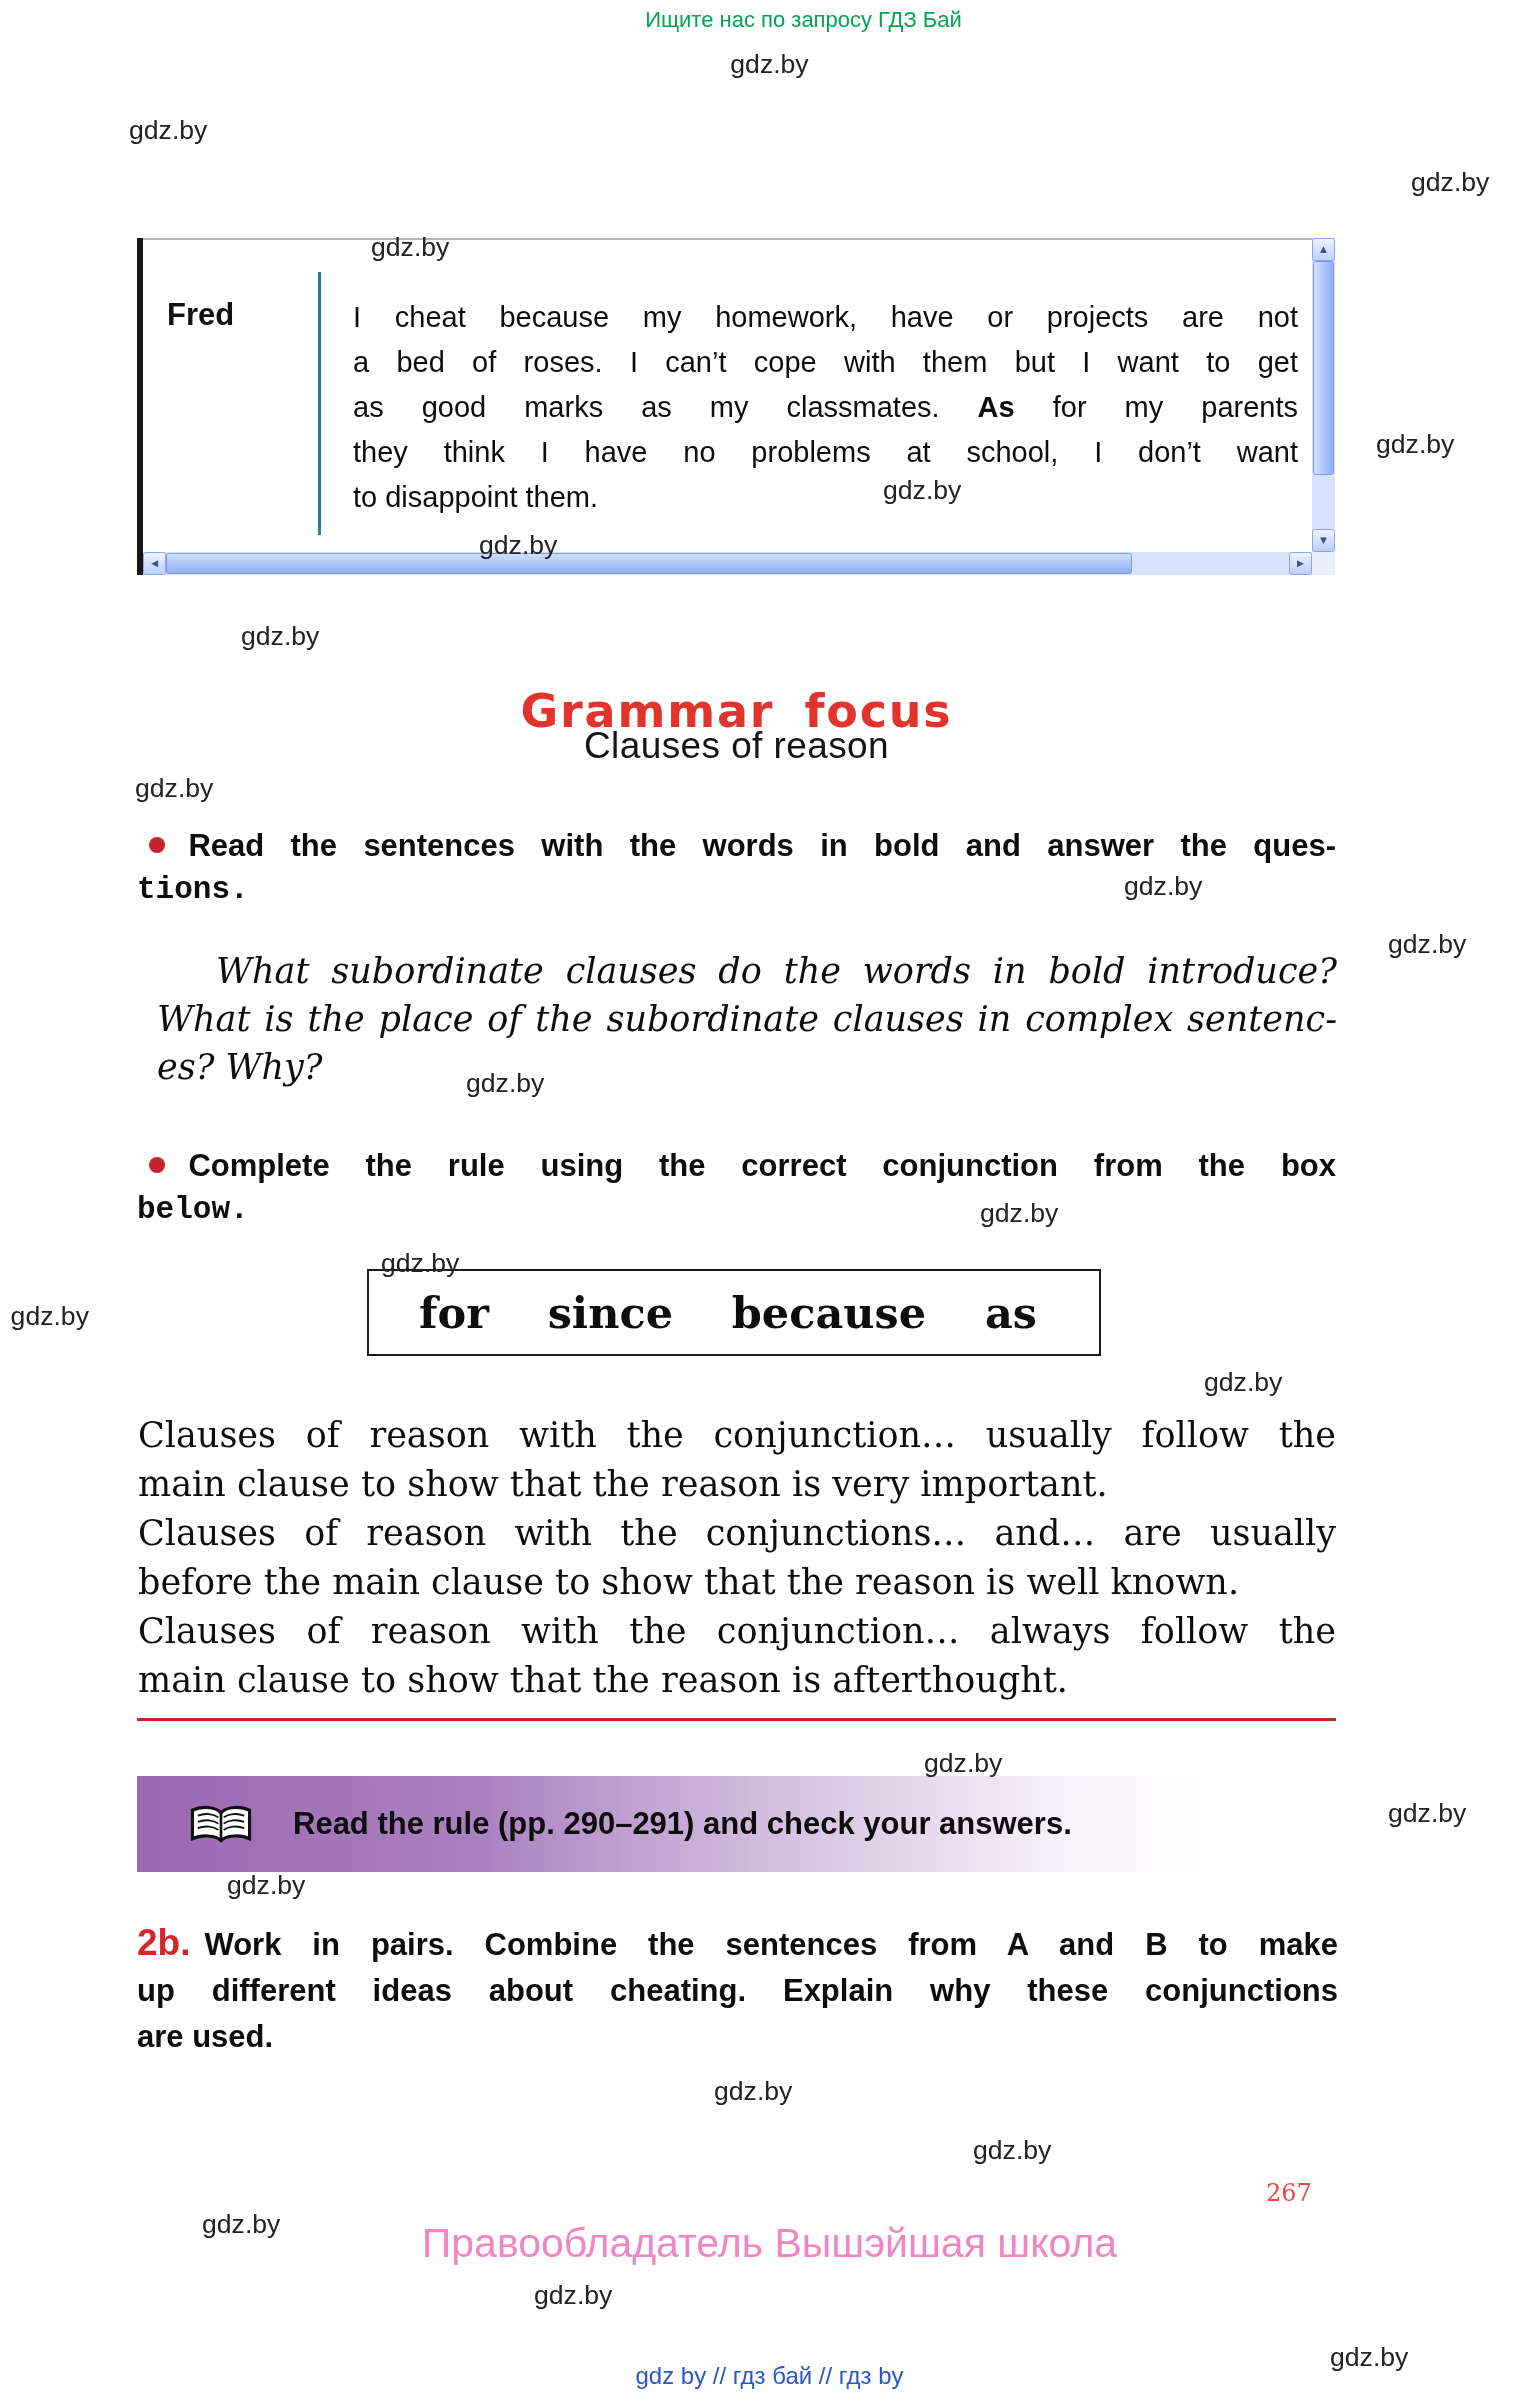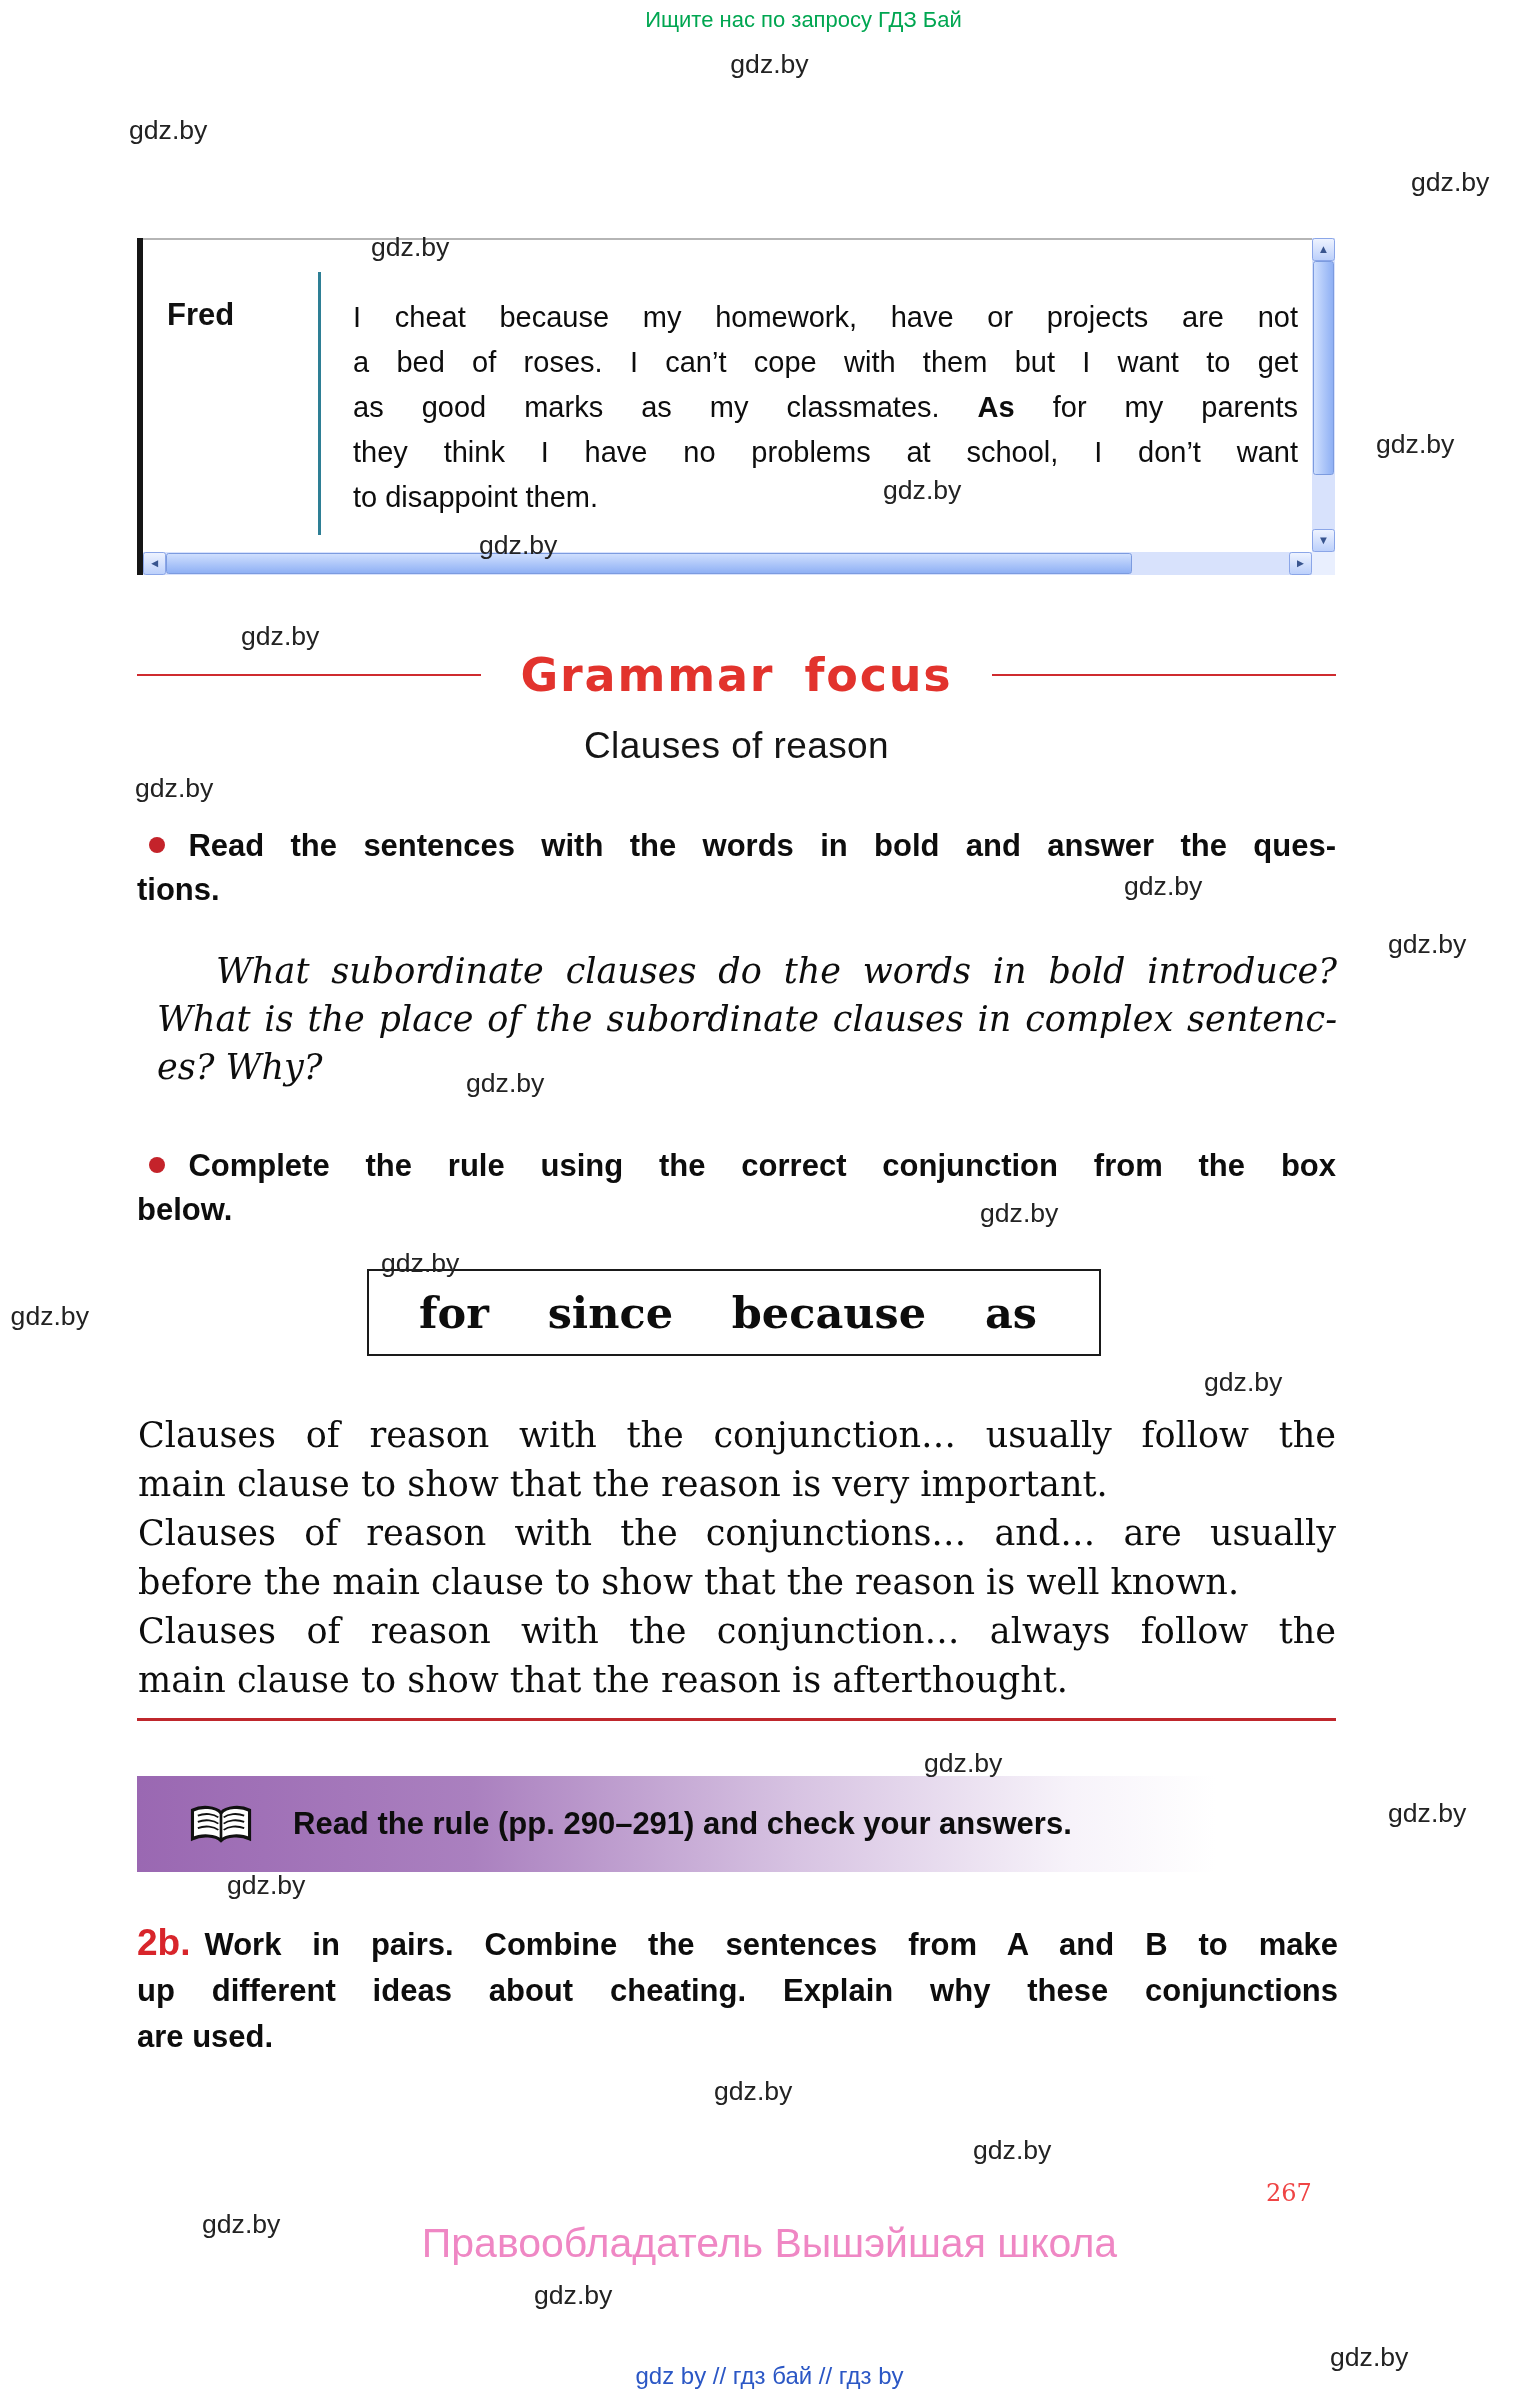--- a/index.html
+++ b/index.html
@@ -69,40 +69,40 @@
   .h-thumb {
     position:absolute; top:0.9px; bottom:0.9px; left:0; width:86%;
     background:linear-gradient(180deg,#cfdffe,#8fb0f4);
     border:0.9px solid #7c9bdf; border-radius:2.7px;
   }
   .fb-corner { position:absolute; right:0; bottom:0; width:23px; height:23px; background:#e9effe; }
 
   
   .gf-row {
     position:absolute; left:137px; top:644px; width:1199px; height:62px;
-    display:flex; align-items:center; gap:40px;
+    display:flex; align-items:center; gap:40px;flex-direction:column;
   }
   .gf-line { flex:1; height:2.7px; background:#cf2b2f; }
   .gf-title {
     font-family:"DejaVu Sans", sans-serif;
     font-size:46px; font-weight:bold; color:#e2332d;
     letter-spacing:1.8px; word-spacing:12.4px; white-space:nowrap;
   }
   .gf-sub {
     position:absolute; left:137px; top:725px; width:1199px;
     text-align:center; font-size:37px; color:#151515; letter-spacing:0.4px;
   }
 
   
   .bullet-block {
     position:absolute; left:137px; width:1199px;
     font-weight:bold; font-size:31px; line-height:44px; color:#0d0d0d;
   }
   .bl1 { text-align:justify; text-align-last:justify; }
-  .bl2 { text-align:left; }
+  .bl2 { text-align:left;font-family:Liberation Mono, monospace; }
   .dot {
     display:inline-block; width:16px; height:16px; border-radius:50%;
     background:#c4232a; margin:0 23px 0 12.4px; vertical-align:3.5px;
   }
 
   
   .questions {
     position:absolute; left:140px; top:947px; width:1197px;
     font-family:"DejaVu Serif", serif; font-style:italic;
     font-size:35px; line-height:48px; color:#0d0d0d;

